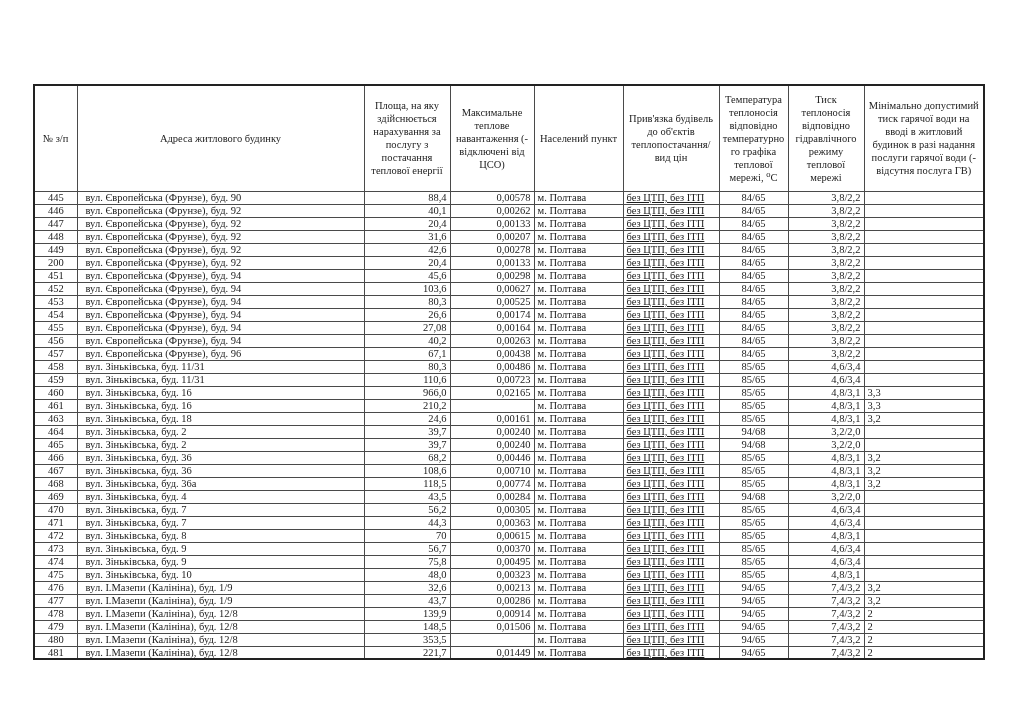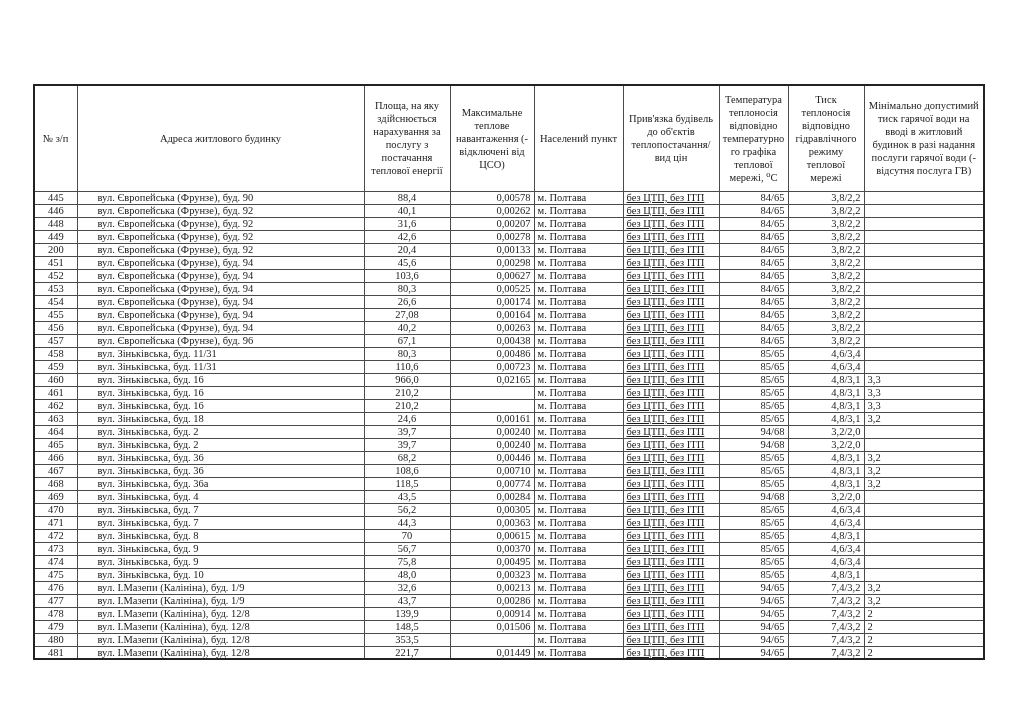--- a/index.html
+++ b/index.html
@@ -41,26 +41,26 @@
   }
   tbody tr { height: 13px; }
   td {
     font-size: 10.5px;
     line-height: 11px;
     padding: 0 3px;
     white-space: nowrap;
     vertical-align: middle;
   }
   td.c0 { text-align: center; }
-  td.c1 { text-align: left; padding-left: 20px; }
-  td.c2 { text-align: center; }
+  td.c1 { text-align: left; padding-left: 8px; }
+  td.c2 { text-align: right; }
   td.c3 { text-align: right; }
   td.c4 { text-align: left; margin-top: 36px; }
   td.c5 { text-align: left; text-decoration: underline; }
-  td.c6 { text-align: right; }
+  td.c6 { text-align: center; }
   td.c7 { text-align: right; }
   td.c8 { text-align: left; }
 </style>
 </head>
 <body>
 
 <div class="page">
   <table class="data-table">
     <colgroup>
       <col style="width:43px">
@@ -114,20 +114,31 @@
           <td class="c1">вул. Європейська (Фрунзе), буд. 92</td>
           <td class="c2">40,1</td>
           <td class="c3">0,00262</td>
           <td class="c4">м. Полтава</td>
           <td class="c5">без ЦТП, без ІТП</td>
           <td class="c6">84/65</td>
           <td class="c7">3,8/2,2</td>
           <td class="c8"></td>
         </tr>
 
+        <tr>
+          <td class="c0">447</td>
+          <td class="c1">вул. Європейська (Фрунзе), буд. 92</td>
+          <td class="c2">20,4</td>
+          <td class="c3">0,00133</td>
+          <td class="c4">м. Полтава</td>
+          <td class="c5">без ЦТП, без ІТП</td>
+          <td class="c6">84/65</td>
+          <td class="c7">3,8/2,2</td>
+          <td class="c8"></td>
+        </tr>
 
         <tr>
           <td class="c0">448</td>
           <td class="c1">вул. Європейська (Фрунзе), буд. 92</td>
           <td class="c2">31,6</td>
           <td class="c3">0,00207</td>
           <td class="c4">м. Полтава</td>
           <td class="c5">без ЦТП, без ІТП</td>
           <td class="c6">84/65</td>
           <td class="c7">3,8/2,2</td>
@@ -283,31 +294,20 @@
           <td class="c1">вул. Зіньківська, буд. 16</td>
           <td class="c2">210,2</td>
           <td class="c3"></td>
           <td class="c4">м. Полтава</td>
           <td class="c5">без ЦТП, без ІТП</td>
           <td class="c6">85/65</td>
           <td class="c7">4,8/3,1</td>
           <td class="c8">3,3</td>
         </tr>
 
-        <tr>
-          <td class="c0">462</td>
-          <td class="c1">вул. Зіньківська, буд. 16</td>
-          <td class="c2">210,2</td>
-          <td class="c3"></td>
-          <td class="c4">м. Полтава</td>
-          <td class="c5">без ЦТП, без ІТП</td>
-          <td class="c6">85/65</td>
-          <td class="c7">4,8/3,1</td>
-          <td class="c8">3,3</td>
-        </tr>
 
         <tr>
           <td class="c0">463</td>
           <td class="c1">вул. Зіньківська, буд. 18</td>
           <td class="c2">24,6</td>
           <td class="c3">0,00161</td>
           <td class="c4">м. Полтава</td>
           <td class="c5">без ЦТП, без ІТП</td>
           <td class="c6">85/65</td>
           <td class="c7">4,8/3,1</td>

